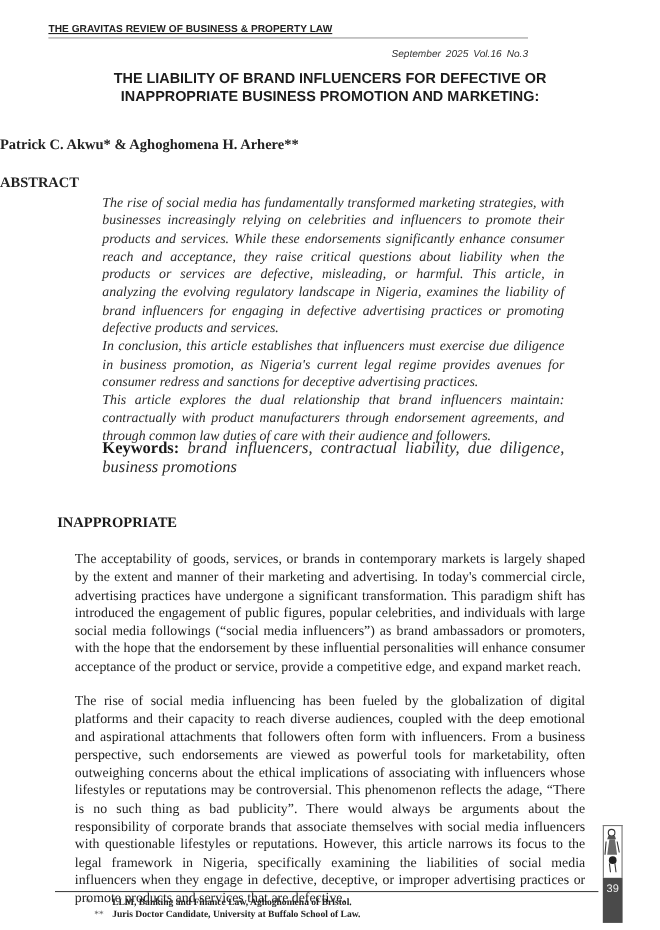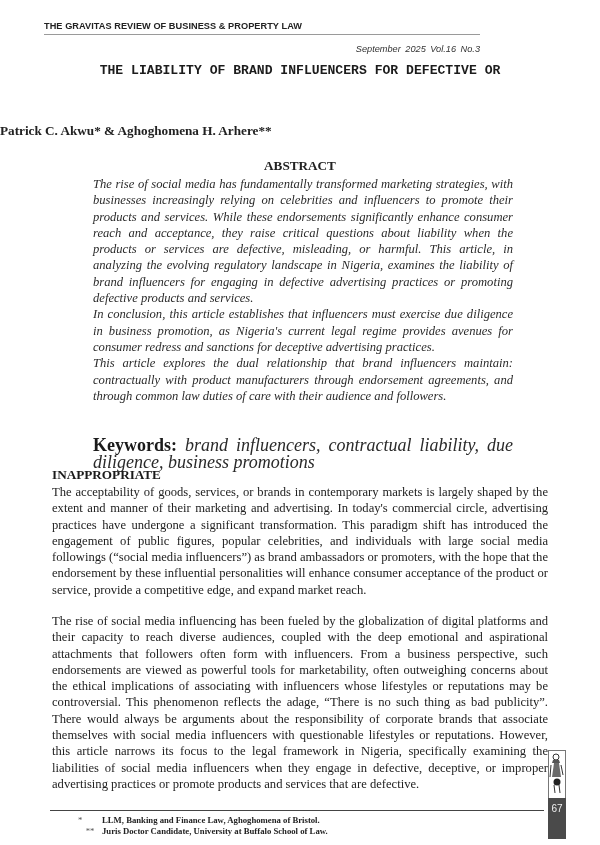--- a/index.html
+++ b/index.html
@@ -1,36 +1,36 @@
 <!DOCTYPE html>
 <html><head>
 <meta charset="utf-8">
 <style>
   html, body { margin:0; padding:0; background:#ffffff; }
   body { width:600px; height:845px; position:relative; overflow:hidden; color:#1a1a1a; }
   .abs { position:absolute; }
-  .hdr-left { left:44px; top:21px; font-family:"Liberation Sans", sans-serif; font-weight:bold; font-size:9.2px; letter-spacing:0.05px; color:#222; }
+  .hdr-left { left:44px; top:21px; font-family:"Liberation Sans", sans-serif; font-weight:bold; font-size:9.2px; letter-spacing:0.05px; color:#222;text-decoration:underline; }
   .hdr-right { right:120px; top:21px; font-family:"Liberation Sans", sans-serif; font-style:italic; font-size:9.2px; color:#333; word-spacing:2px;margin-top:23px; }
   .hdr-rule { left:44px; top:34px; width:436px; height:1px; background:#9a9a9a; }
 
-  .title { left:0; width:600px; top:62px; text-align:center; font-family:Liberation Mono, monospace; font-weight:bold; font-size:13.1px; line-height:17px; color:#1c1c1c; }
+  .title { left:0; width:600px; top:62px; text-align:center; font-family:Liberation Sans, sans-serif; font-weight:bold; font-size:13.1px; line-height:17px; color:#1c1c1c; }
   .title div { white-space:nowrap; }
   .authors { left:0; width:600px; top:123px; text-align:left; font-family:"Liberation Serif", serif; font-weight:bold; font-size:13.2px; color:#222; }
-  .abstract-h { left:0; width:600px; top:158px; text-align:center; font-family:"Liberation Serif", serif; font-weight:bold; font-size:13.2px; color:#222; }
+  .abstract-h { left:0; width:600px; top:158px; text-align:left; font-family:"Liberation Serif", serif; font-weight:bold; font-size:13.2px; color:#222; }
 
   .abstract { left:93px; width:420px; top:176px; font-family:"Liberation Serif", serif; font-style:italic; font-size:12.6px; line-height:16.3px; text-align:justify; color:#2a2a2a; }
   .abstract p { margin:0; text-align:justify; text-align-last:left; }
 
-  .keywords { left:93px; width:420px; top:437px; font-family:"Liberation Serif", serif; font-size:18px; line-height:17px; text-align:justify; color:#2a2a2a; }
+  .keywords { left:93px; width:420px; top:400px; font-family:"Liberation Serif", serif; font-size:15px; line-height:17px; text-align:justify; color:#2a2a2a; }
   .keywords .kw-label { font-weight:bold; font-style:normal; color:#1a1a1a; }
   .keywords .kw-list { font-style:italic; }
 
   .intro-h { left:52px; top:467px; font-family:"Liberation Serif", serif; font-weight:bold; font-size:13.2px; color:#1a1a1a; }
   .body { left:52px; width:496px; font-family:"Liberation Serif", serif; font-size:12.6px; line-height:16.3px; text-align:justify; color:#222; }
-  .body p { margin:0; text-align:justify; text-align-last:left; }
+  .body p { margin:16px; text-align:justify; text-align-last:left; }
   .p1 { top:484px; }
   .p2 { top:613px; }
 
   .fn-rule { left:50px; top:810px; width:494px; height:1px; background:#444; }
   .fn { left:78px; font-family:"Liberation Serif", serif; font-weight:bold; font-size:8.7px; color:#222; }
   .fn .mark { display:inline-block; width:24px; color:#555; font-weight:normal; }
   .fn1 { top:815px; }
   .fn2 { top:826px;text-align:center; }
 
   .logo-box { left:548px; top:750px; width:18px; height:48px; border:1px solid #777; border-bottom:none; background:#fff; box-sizing:border-box; }
@@ -38,20 +38,21 @@
 </style>
 </head>
 <body>
 
 <div class="abs hdr-left">THE GRAVITAS REVIEW OF BUSINESS &amp; PROPERTY LAW</div>
 <div class="abs hdr-right">September 2025  Vol.16  No.3</div>
 <div class="abs hdr-rule"></div>
 
 <div class="abs title">
   <div>THE LIABILITY OF BRAND INFLUENCERS FOR DEFECTIVE OR</div>
+  <div>INAPPROPRIATE BUSINESS PROMOTION AND MARKETING:</div>
 </div>
 <div class="abs authors">Patrick C. Akwu* &amp; Aghoghomena H. Arhere**</div>
 
 <div class="abs abstract-h">ABSTRACT</div>
 <div class="abs abstract">
   <p>The rise of social media has fundamentally transformed marketing strategies, with businesses increasingly relying on celebrities and influencers to promote their products and services. While these endorsements significantly enhance consumer reach and acceptance, they raise critical questions about liability when the products or services are defective, misleading, or harmful. This article, in analyzing the evolving regulatory landscape in Nigeria, examines the liability of brand influencers for engaging in defective advertising practices or promoting defective products and services.</p>
   <p>In conclusion, this article establishes that influencers must exercise due diligence in business promotion, as Nigeria's current legal regime provides avenues for consumer redress and sanctions for deceptive advertising practices.</p>
   <p>This article explores the dual relationship that brand influencers maintain: contractually with product manufacturers through endorsement agreements, and through common law duties of care with their audience and followers.</p>
 </div>
 
@@ -80,13 +81,13 @@
   <svg width="16" height="47" viewBox="0 0 16 47">
     <circle cx="7" cy="6" r="3" fill="none" stroke="#333" stroke-width="1"></circle>
     <path d="M4 9 L3 12 L11 12 L10 9 Z" fill="#555"></path>
     <path d="M5 12 L3 26 L12 26 L10 12 Z" fill="#6a6a6a"></path>
     <path d="M2 14 L1 26" stroke="#333" stroke-width="1"></path>
     <path d="M12 14 L14 24" stroke="#333" stroke-width="1"></path>
     <circle cx="8" cy="31" r="3.5" fill="#222"></circle>
     <path d="M5 34 L6 42 M10 34 L11 42" stroke="#333" stroke-width="1"></path>
   </svg>
 </div>
-<div class="abs page-tab">67</div>
+<div class="abs page-tab">39</div>
 
 </body></html>

